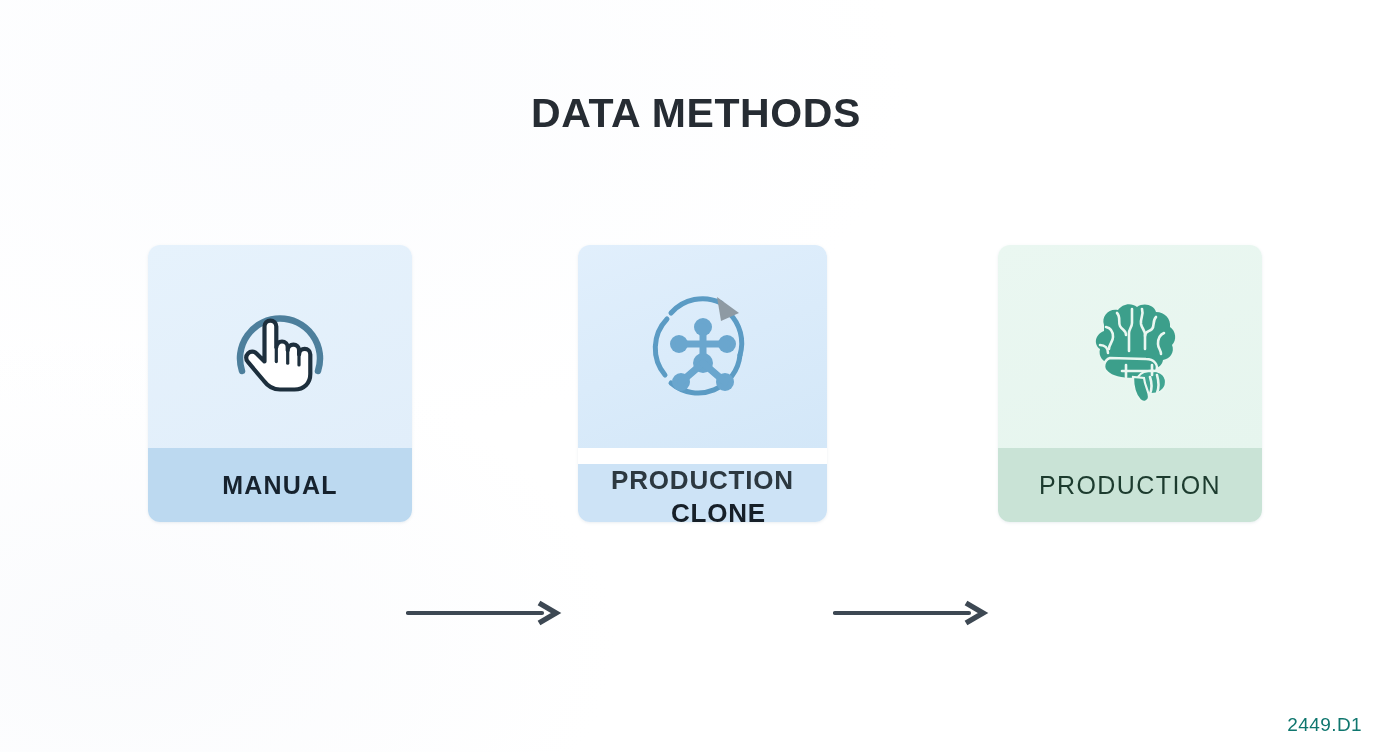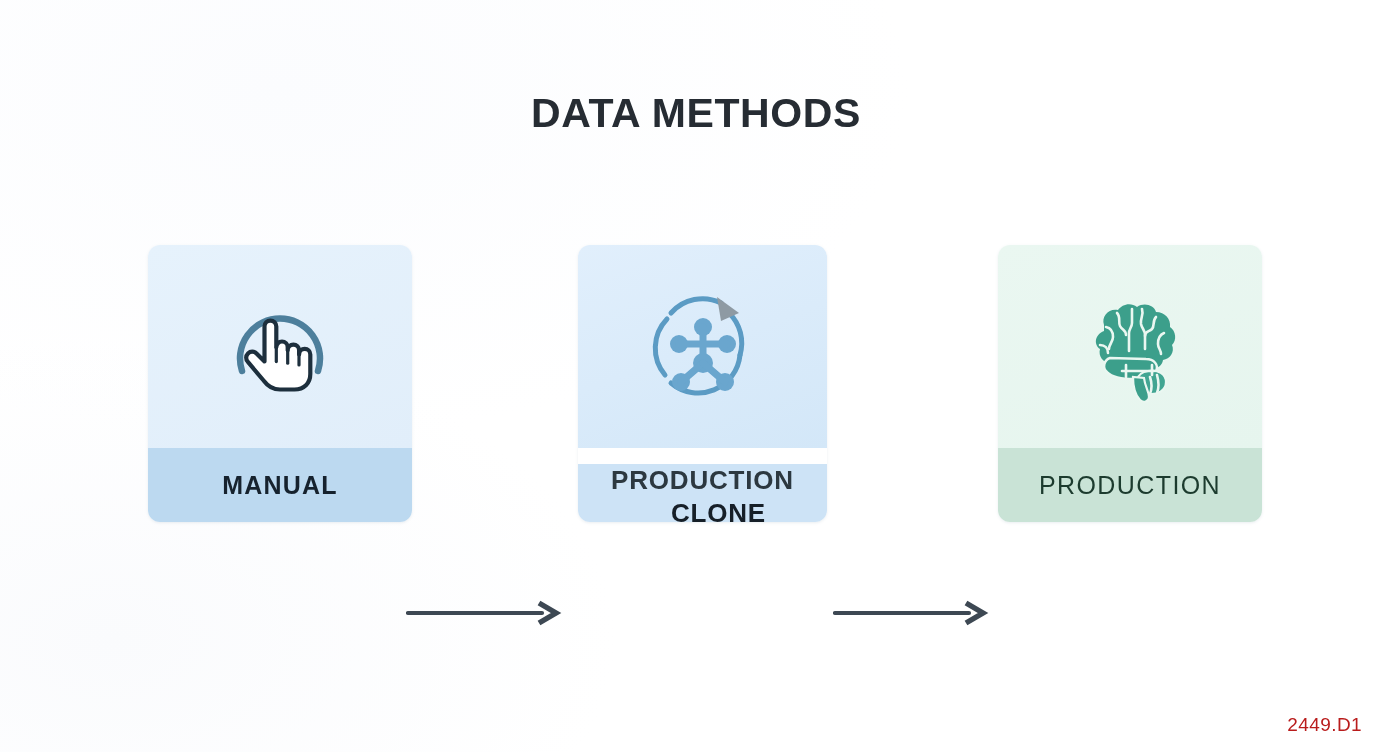--- a/index.html
+++ b/index.html
@@ -122,21 +122,21 @@
   }
   .arrow-1 { left: 406px; }
   .arrow-2 { left: 833px; }
 
   .watermark {
     position: absolute;
     right: 30px;
     bottom: 16px;
     font-size: 19px;
     letter-spacing: 0.4px;
-    color: #b91c1c;
+    color: #0f766e;
   }
 </style>
 </head>
 <body>
 
 <div class="bg-wash"></div>
 
 <div class="page-title">DATA METHODS</div>
 
 <div class="flow">

